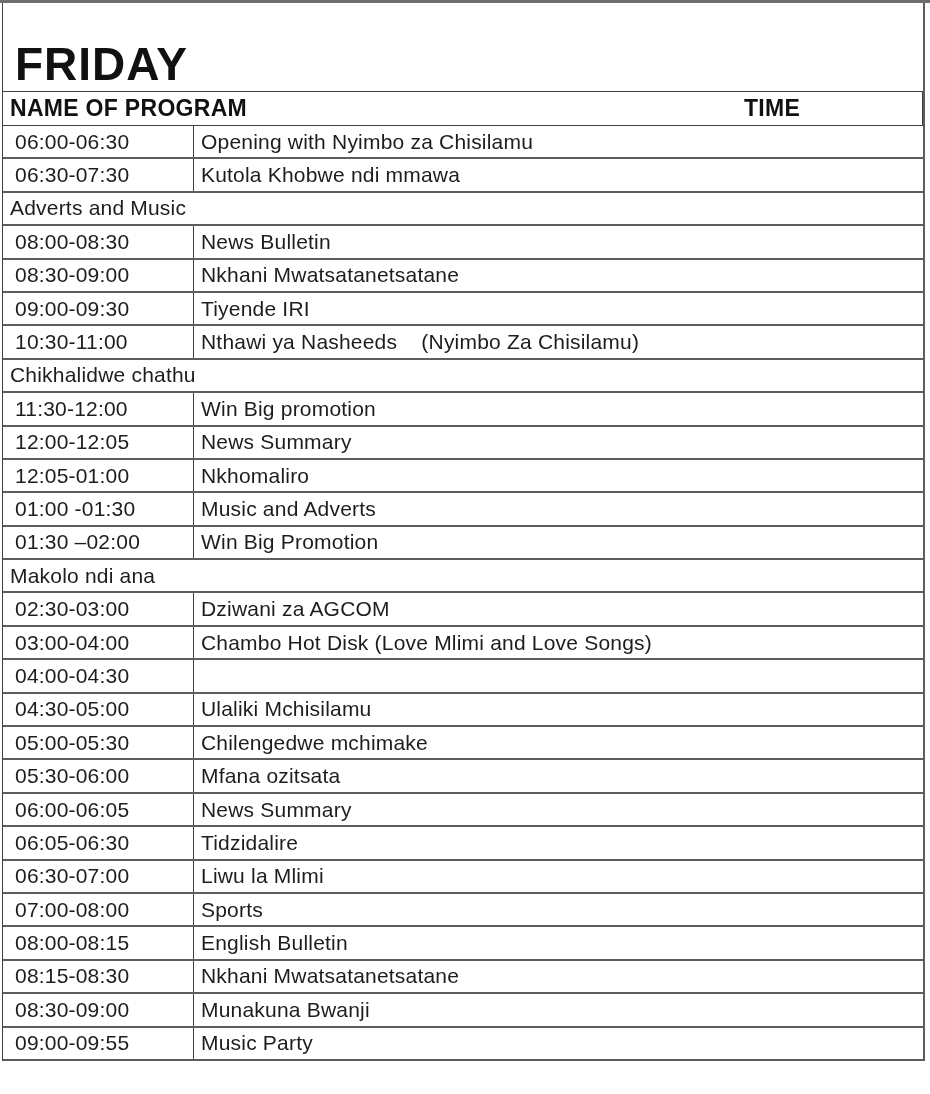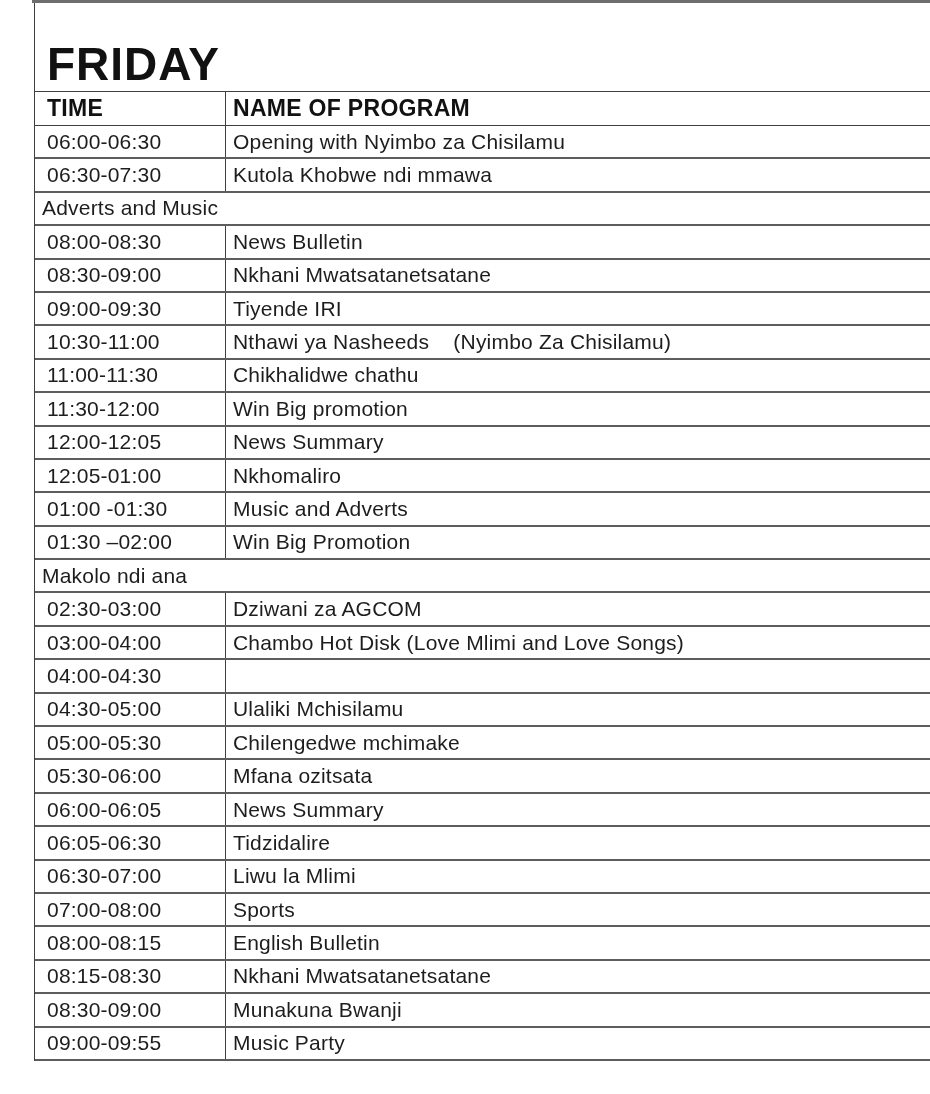--- a/index.html
+++ b/index.html
@@ -11,21 +11,20 @@
   }
   *{margin:0;padding:0;box-sizing:border-box;}
   html,body{background:#fff;}
   .page{
     position:relative;
     width:930px;height:1094px;
     background:var(--c-bg);
     overflow:hidden;
     font-family:"Liberation Sans","DejaVu Sans",sans-serif;
     color:var(--c-text);
-    padding-left:32px;
   }
   
   .top-sliver{
     display:flex;
     height:3px;
     border-bottom:3px solid var(--c-thick);
   }
   .top-sliver .sl-left{
     width:193px;
     border-left:1px solid var(--c-border-dark);
@@ -104,22 +103,22 @@
     <div class="sl-right"></div>
   </div>
 
   <div class="table-wrap">
 
     <div class="day-cell">
       <div class="day-title">FRIDAY</div>
     </div>
 
     <div class="header-row">
+      <div class="cell prog-col">NAME OF PROGRAM</div>
       <div class="cell time-col">TIME</div>
-      <div class="cell prog-col">NAME OF PROGRAM</div>
     </div>
 
     <div>
         <div class="row">
           <div class="cell time-col">06:00-06:30</div>
           <div class="cell prog-col">Opening with Nyimbo za Chisilamu</div>
         </div>
         <div class="row">
           <div class="cell time-col">06:30-07:30</div>
           <div class="cell prog-col">Kutola Khobwe ndi mmawa</div>
@@ -137,21 +136,20 @@
         </div>
         <div class="row">
           <div class="cell time-col">09:00-09:30</div>
           <div class="cell prog-col">Tiyende IRI</div>
         </div>
         <div class="row">
           <div class="cell time-col">10:30-11:00</div>
           <div class="cell prog-col">Nthawi ya Nasheeds    (Nyimbo Za Chisilamu)</div>
         </div>
         <div class="row">
-          <div class="cell time-col">11:00-11:30</div>
           <div class="cell prog-col">Chikhalidwe chathu</div>
         </div>
         <div class="row">
           <div class="cell time-col">11:30-12:00</div>
           <div class="cell prog-col">Win Big promotion</div>
         </div>
         <div class="row">
           <div class="cell time-col">12:00-12:05</div>
           <div class="cell prog-col">News Summary</div>
         </div>

